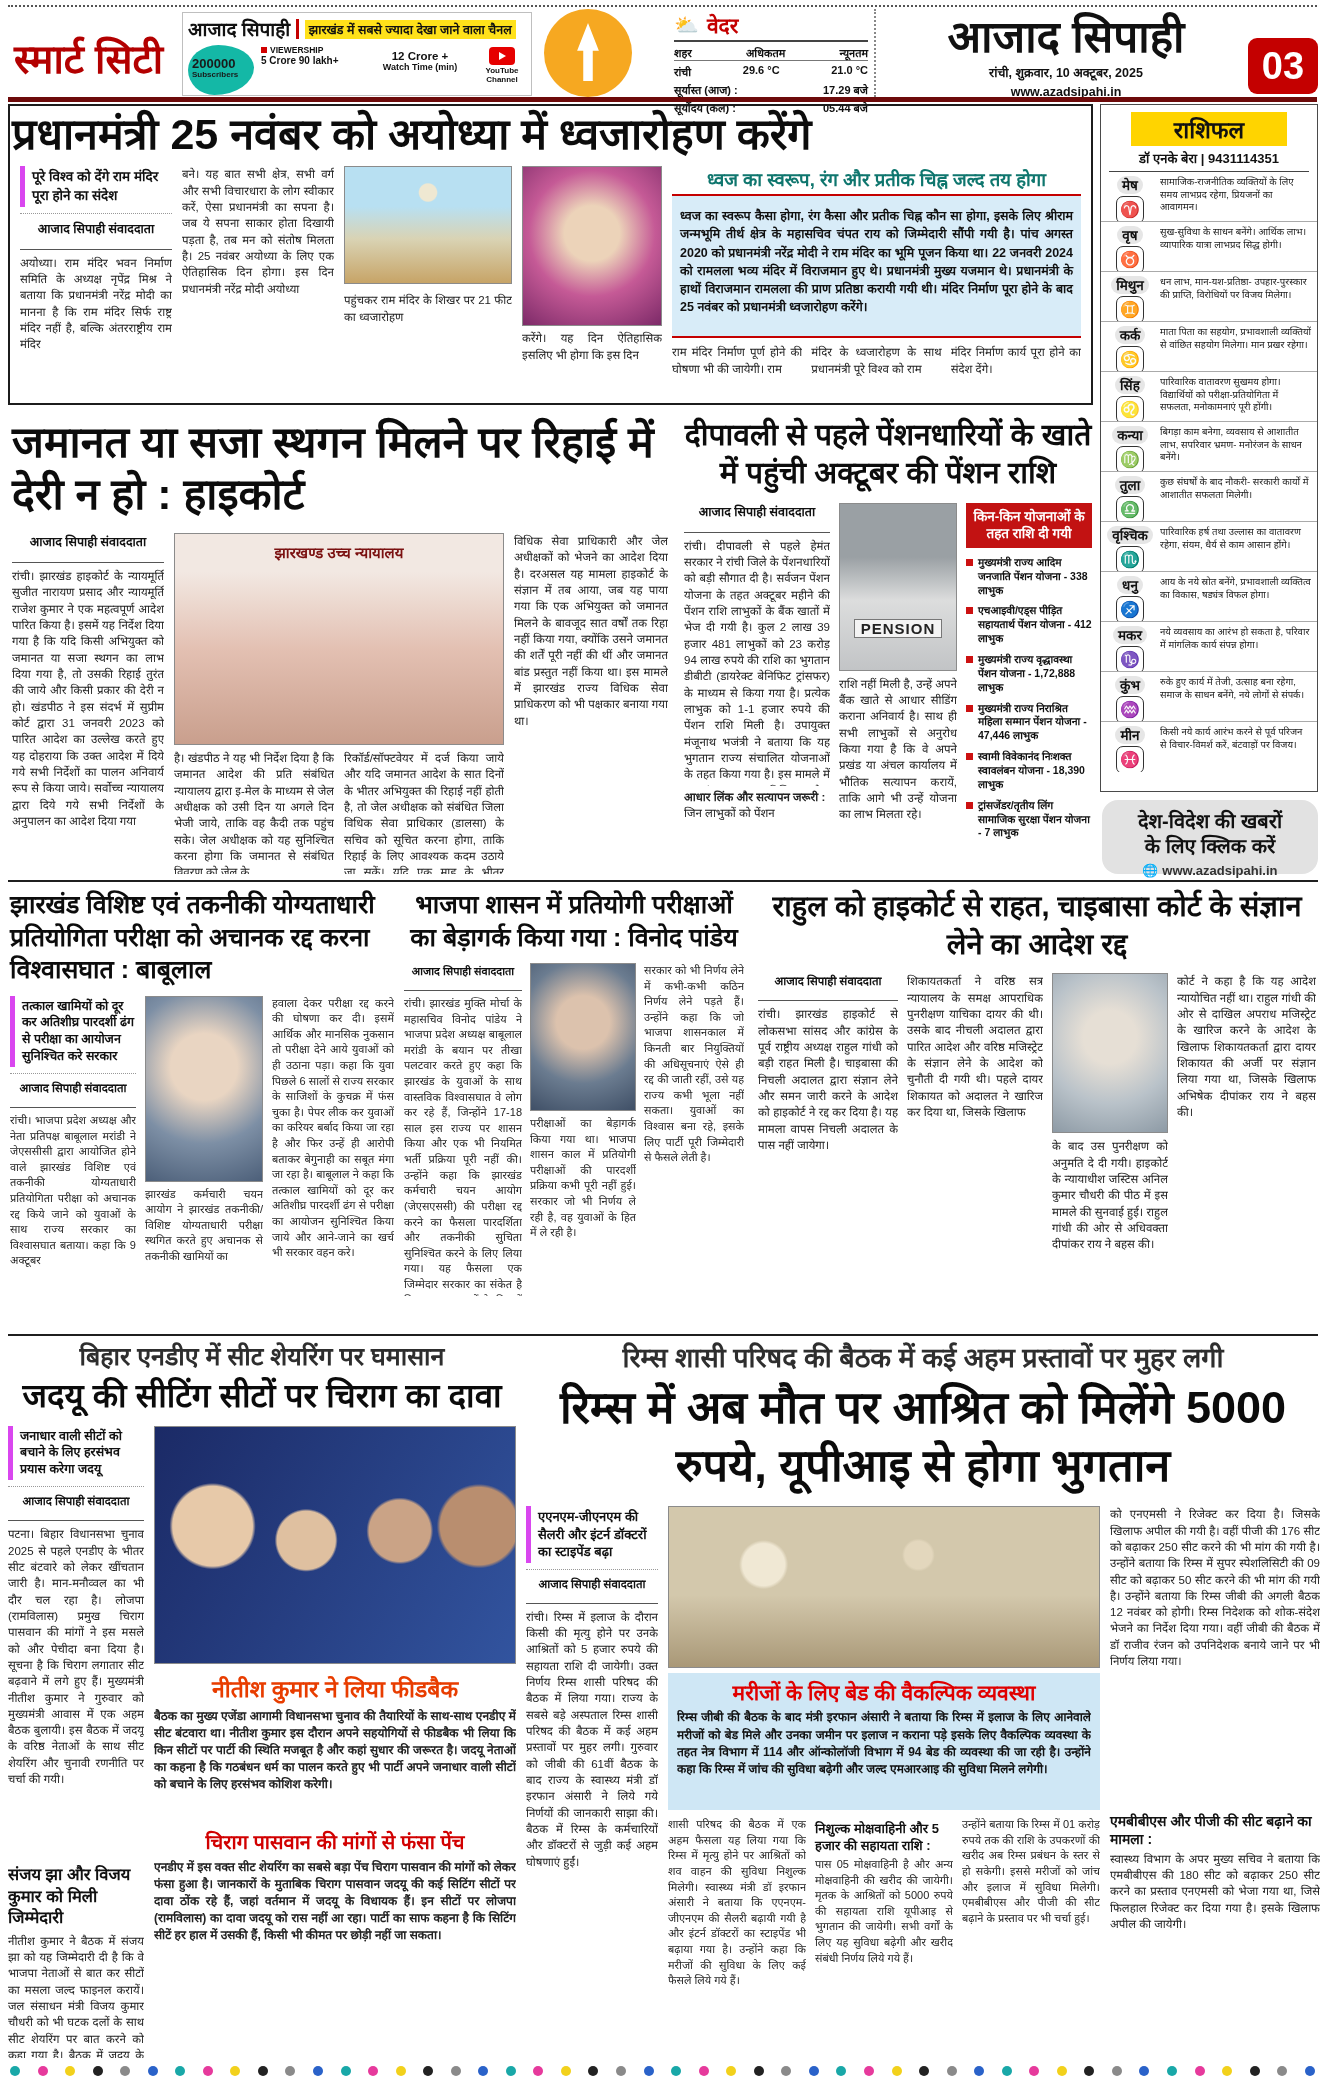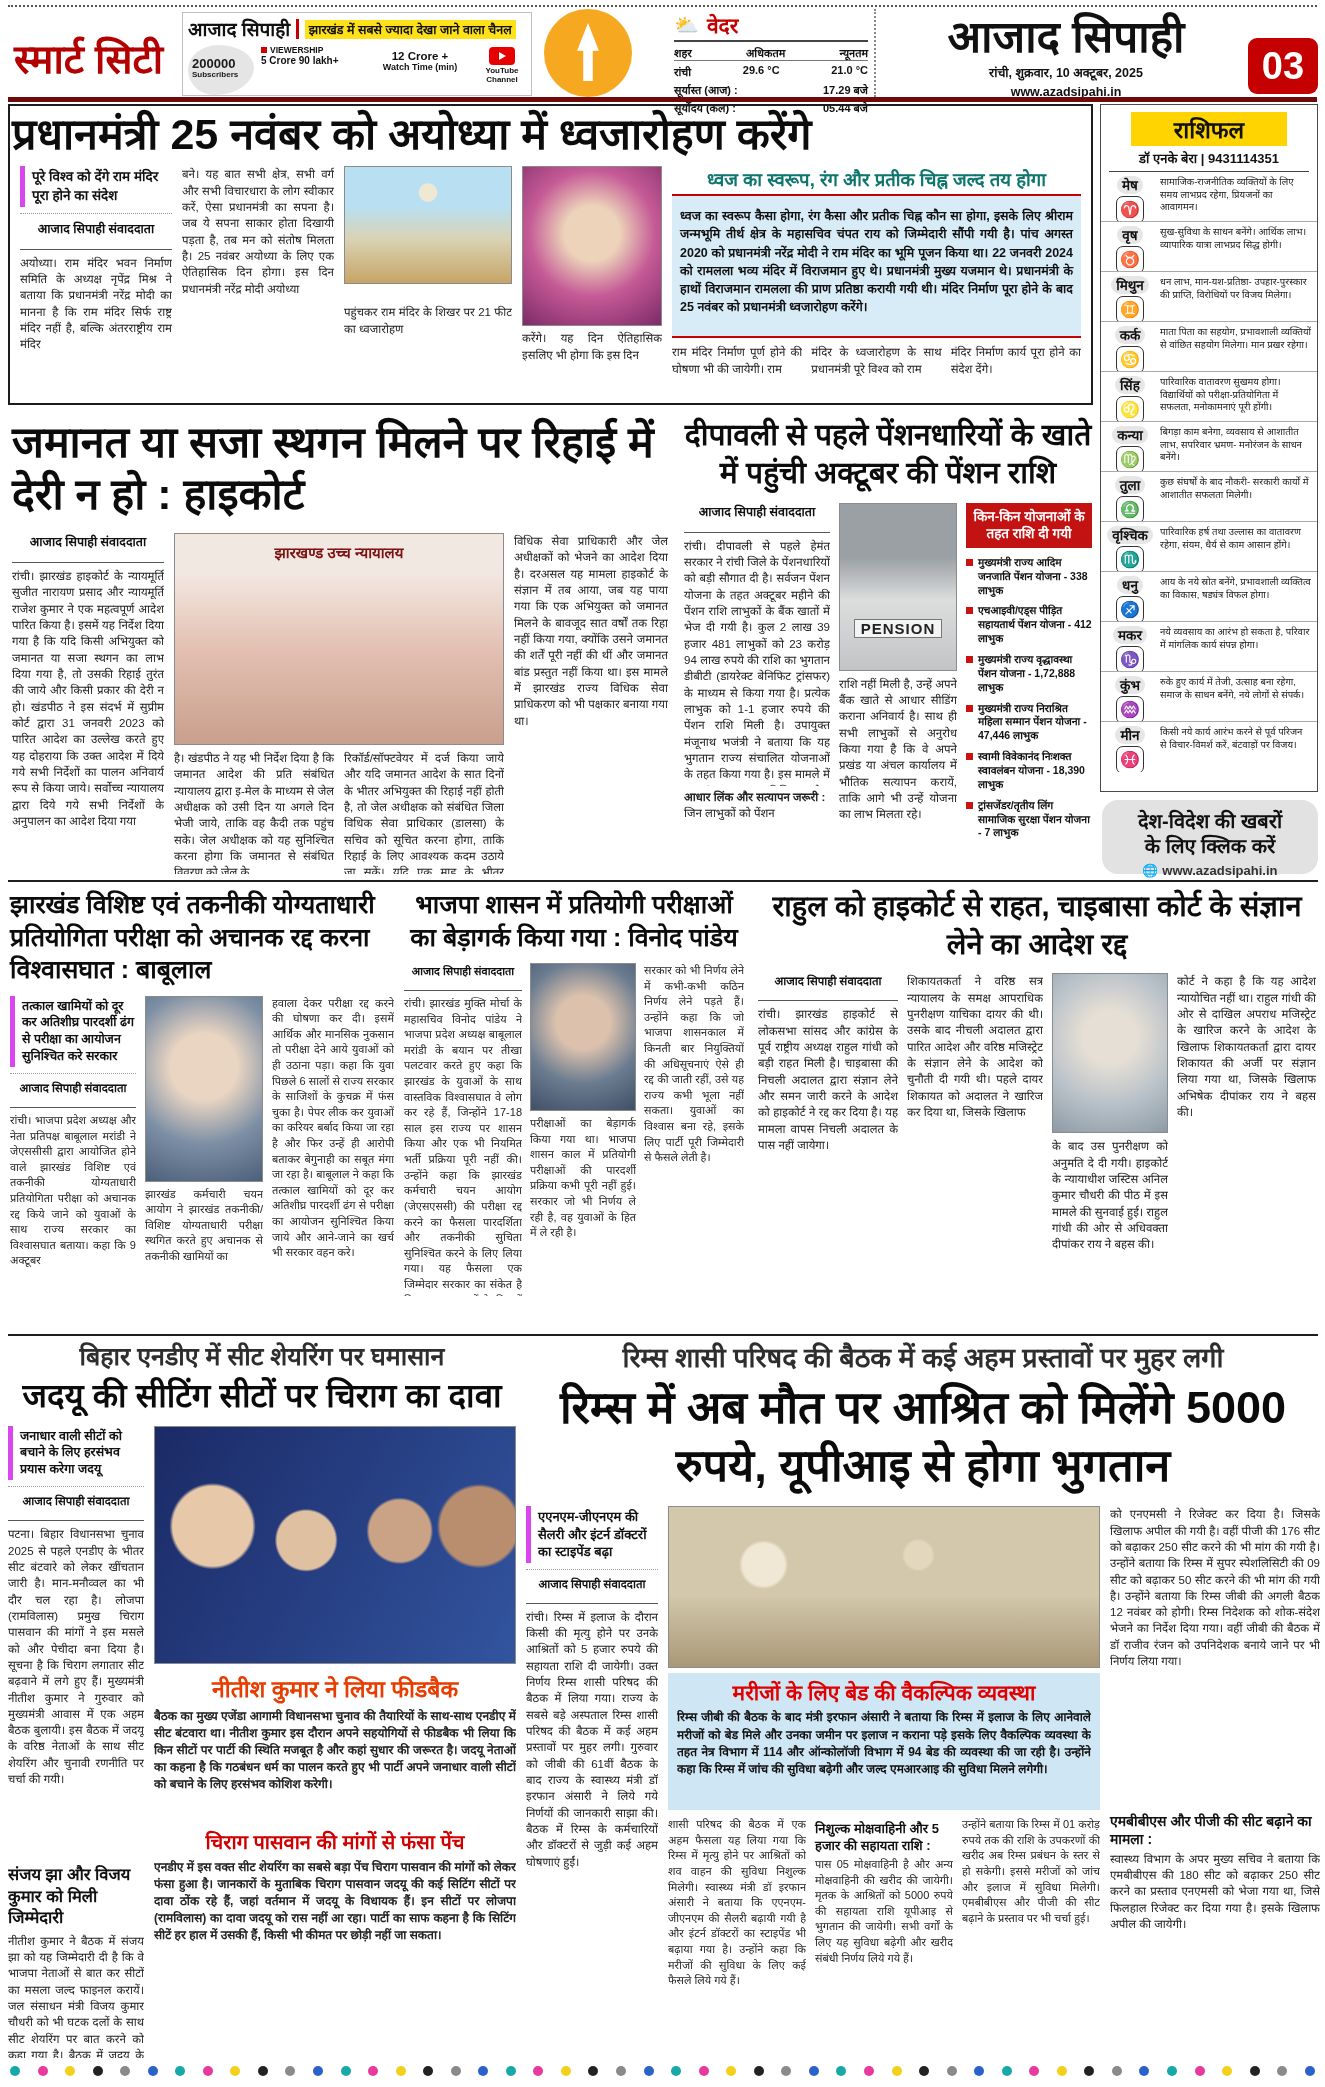--- a/index.html
+++ b/index.html
@@ -36,21 +36,21 @@
   .bighead{font-weight:900;text-align:center;color:#0b0b0b;}
   .photo-label{position:absolute;left:0;right:0;text-align:center;font-weight:800;}
   .dots-strip{display:flex;justify-content:space-between;align-items:center;}
   .dot{width:10px;height:10px;border-radius:50%;display:inline-block;}
   .promo{border:1px solid #bfbfbf;box-sizing:border-box;padding:3px 5px;overflow:hidden;}
   .promo-top{display:flex;align-items:center;gap:6px;height:26px;}
   .promo-brand{font-weight:900;font-size:19px;white-space:nowrap;}
   .promo-div{width:2.5px;height:20px;background:#c40000;flex:none;}
   .promo-tag{font-weight:800;font-size:12.5px;background:#ffe11a;padding:1px 4px;white-space:nowrap;overflow:hidden;}
   .promo-bottom{display:flex;gap:7px;margin-top:3px;align-items:flex-start;}
-  .jh-map{width:66px;height:50px;background:#e5e5e5;border-radius:46% 54% 60% 40% / 50% 45% 55% 50%;
+  .jh-map{width:66px;height:50px;background:#14b8a6;border-radius:46% 54% 60% 40% / 50% 45% 55% 50%;
           position:relative;flex:none;text-decoration:underline;}
   .jh-map .subs{position:absolute;left:4px;top:12px;color:#1a1a1a;}
   .subs-num{font-weight:900;font-size:13px;line-height:1;}
   .subs-lab{font-size:8px;font-weight:700;}
   .stat-lab{font-size:8.5px;font-weight:800;display:flex;align-items:center;gap:3px;}
   .stat-lab .sq{width:6px;height:6px;background:#d10000;display:inline-block;}
   .stat-val{font-size:10px;font-weight:800;}
   .wt-val{font-size:11.5px;font-weight:900;margin-top:5px;}
   .wt-lab{font-size:9px;font-weight:700;}
   .yt{width:58px;flex:none;text-align:center;}
@@ -165,21 +165,21 @@
         <div class="subbox">पूरे विश्व को देंगे राम मंदिर पूरा होने का संदेश</div>
         <div class="dotline"></div>
         <div class="byline">आजाद सिपाही संवाददाता</div>
         <div class="col" style="height:128px;">अयोध्या। राम मंदिर भवन निर्माण समिति के अध्यक्ष नृपेंद्र मिश्र ने बताया कि प्रधानमंत्री नरेंद्र मोदी का मानना है कि राम मंदिर सिर्फ राष्ट्र मंदिर नहीं है, बल्कि अंतरराष्ट्रीय राम मंदिर</div>
       </div>
       <div class="col" style="width:152px;flex:none;height:225px;">बने। यह बात सभी क्षेत्र, सभी वर्ग और सभी विचारधारा के लोग स्वीकार करें, ऐसा प्रधानमंत्री का सपना है। जब ये सपना साकार होता दिखायी पड़ता है, तब मन को संतोष मिलता है। 25 नवंबर अयोध्या के लिए एक ऐतिहासिक दिन होगा। इस दिन प्रधानमंत्री नरेंद्र मोदी अयोध्या</div>
       <div style="width:168px;flex:none;">
         <div class="photo" style="width:168px;height:118px;background:
              radial-gradient(circle at 50% 22%, #efe8d2 0 7%, transparent 8%),
              linear-gradient(180deg,#b8e0f2 0 34%,#d9d3b4 62%,#c7a467 100%);"></div>
-        <div class="col" style="height:100px;margin-top:20px;">पहुंचकर राम मंदिर के शिखर पर 21 फीट का ध्वजारोहण</div>
+        <div class="col" style="height:100px;margin-top:8px;">पहुंचकर राम मंदिर के शिखर पर 21 फीट का ध्वजारोहण</div>
       </div>
       <div style="width:140px;flex:none;">
         <div class="photo" style="width:140px;height:160px;background:
              radial-gradient(circle at 50% 42%, #ecd3b9 0 24%, #c55a96 55%, #7c2a68 100%);"></div>
         <div class="col" style="height:58px;margin-top:4px;">करेंगे। यह दिन ऐतिहासिक इसलिए भी होगा कि इस दिन</div>
       </div>
       <div style="flex:1;min-width:0;">
         <div class="infobox-title">ध्वज का स्वरूप, रंग और प्रतीक चिह्न जल्द तय होगा</div>
         <div class="infobox-body" style="height:118px;margin-top:3px;">ध्वज का स्वरूप कैसा होगा, रंग कैसा और प्रतीक चिह्न कौन सा होगा, इसके लिए श्रीराम जन्मभूमि तीर्थ क्षेत्र के महासचिव चंपत राय को जिम्मेदारी सौंपी गयी है। पांच अगस्त 2020 को प्रधानमंत्री नरेंद्र मोदी ने राम मंदिर का भूमि पूजन किया था। 22 जनवरी 2024 को रामलला भव्य मंदिर में विराजमान हुए थे। प्रधानमंत्री मुख्य यजमान थे। प्रधानमंत्री के हाथों विराजमान रामलला की प्राण प्रतिष्ठा करायी गयी थी। मंदिर निर्माण पूरा होने के बाद 25 नवंबर को प्रधानमंत्री ध्वजारोहण करेंगे।</div>
         <div style="display:flex;gap:9px;margin-top:6px;">

